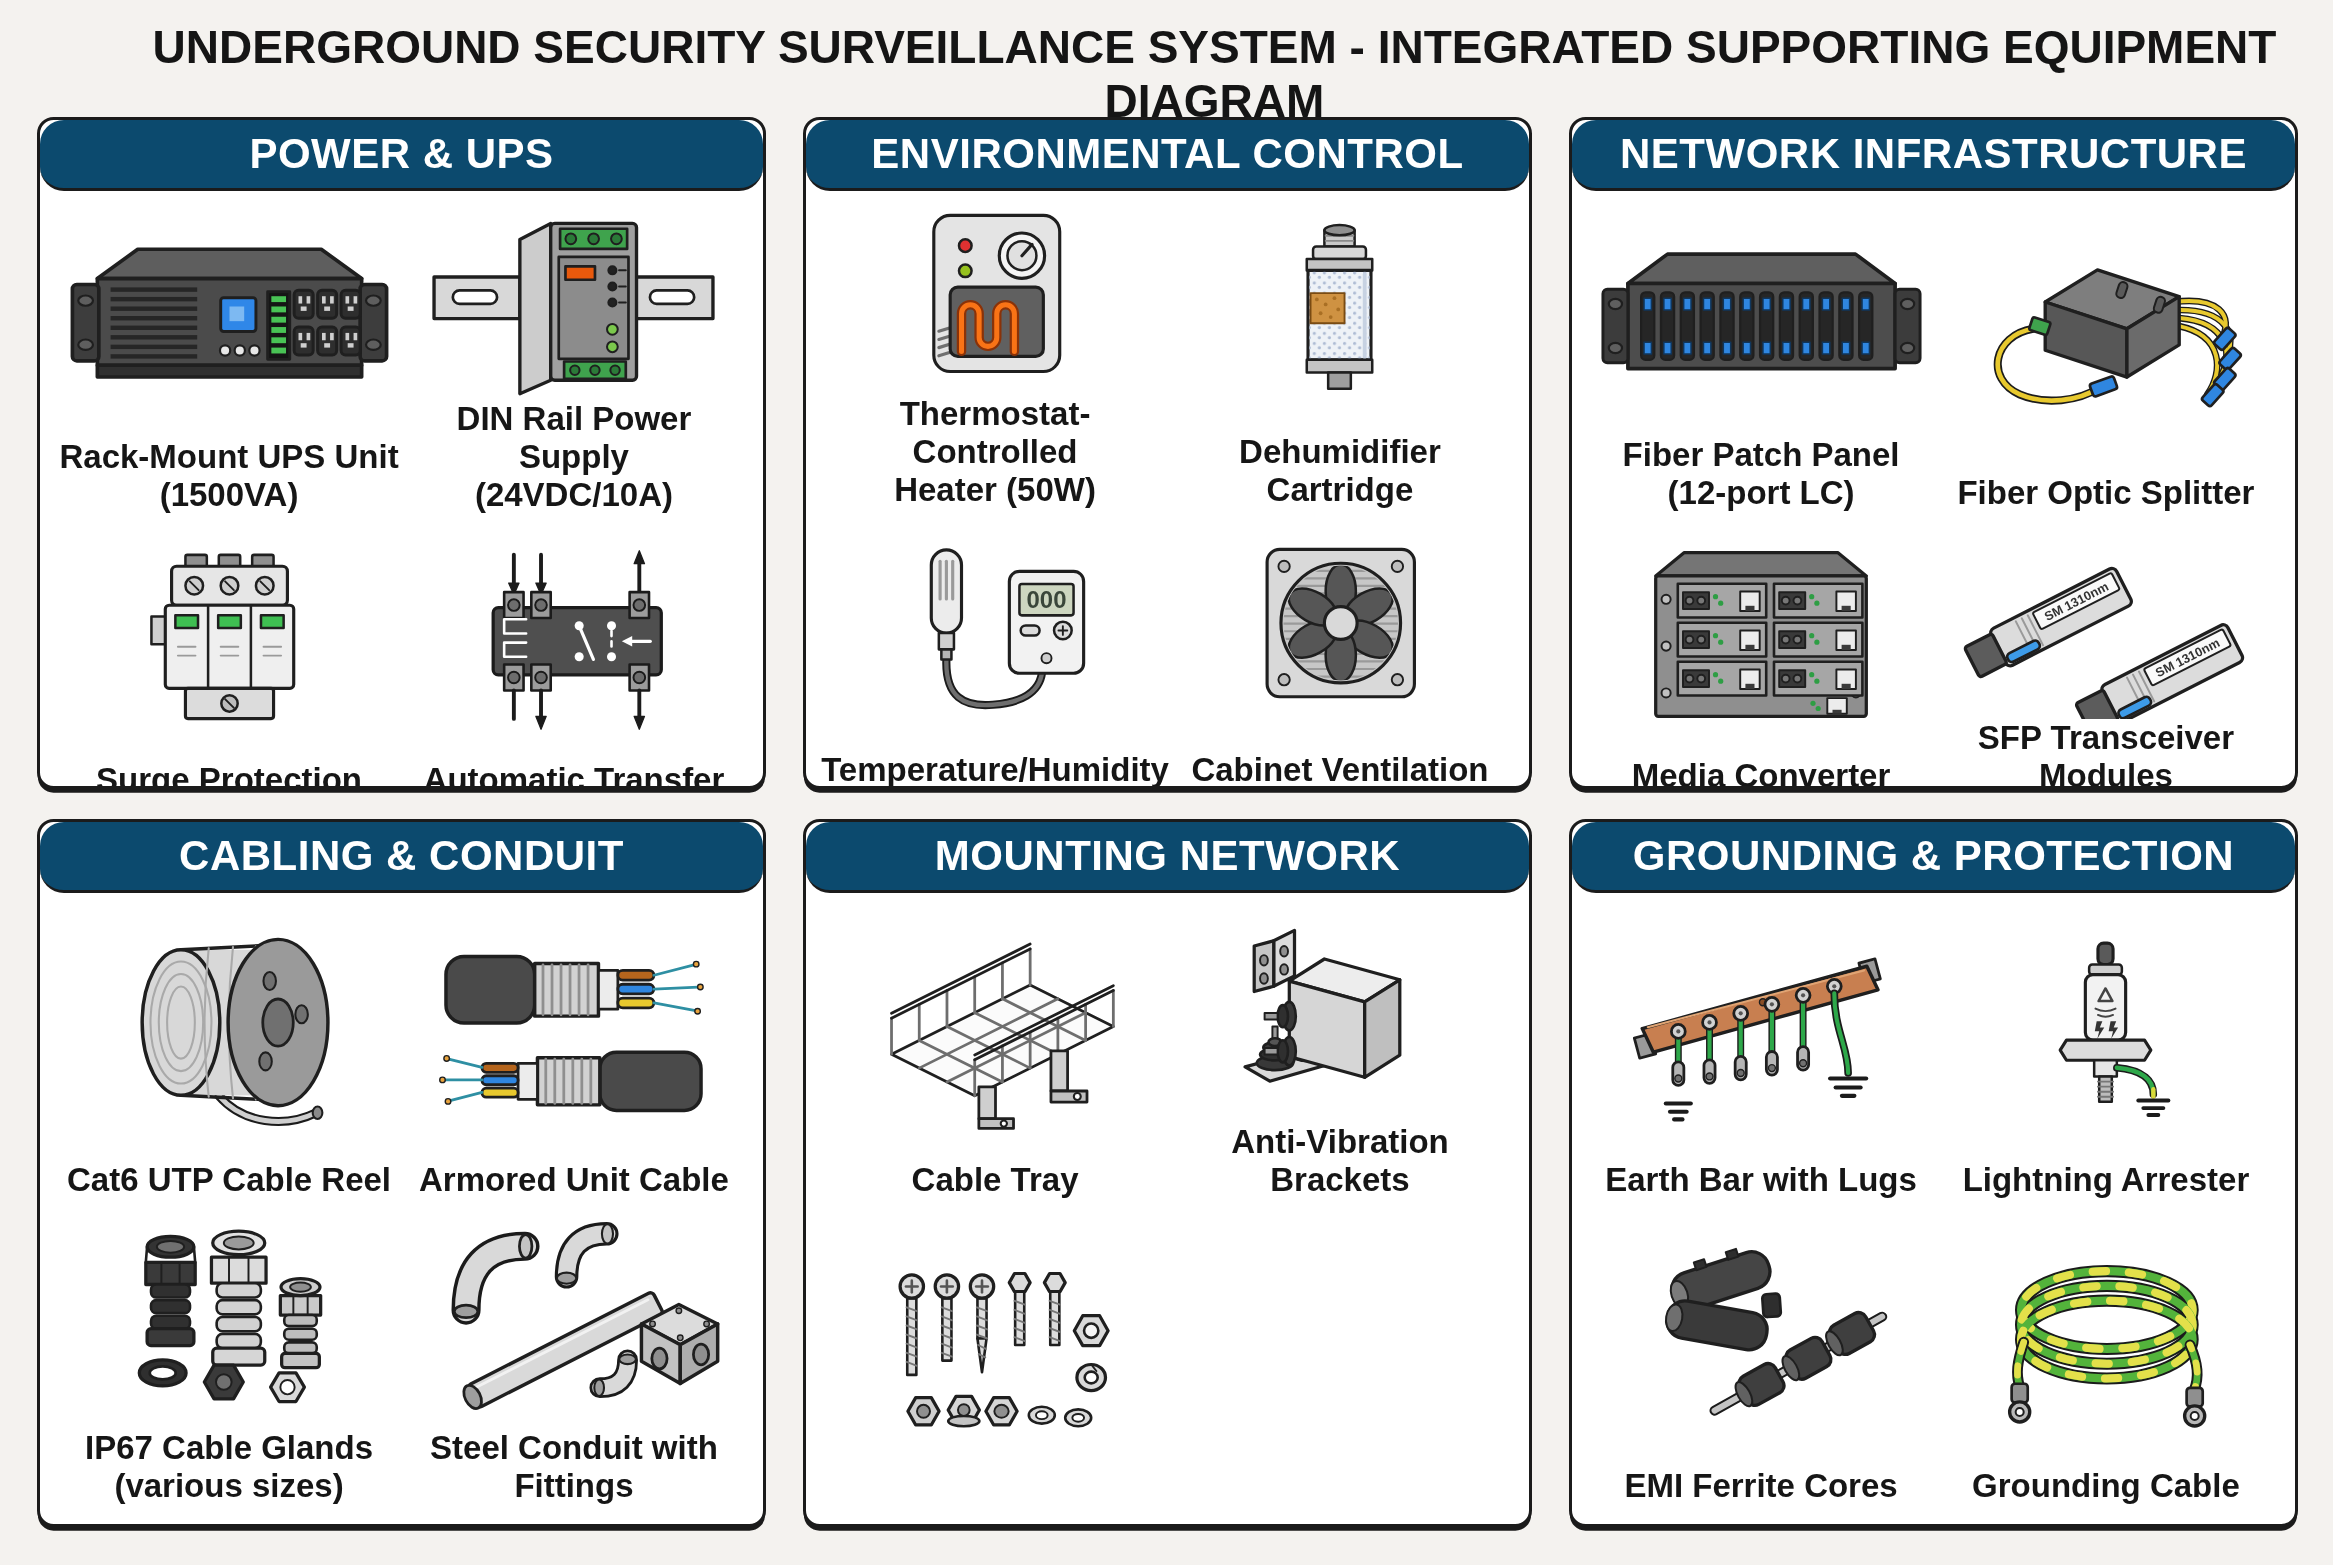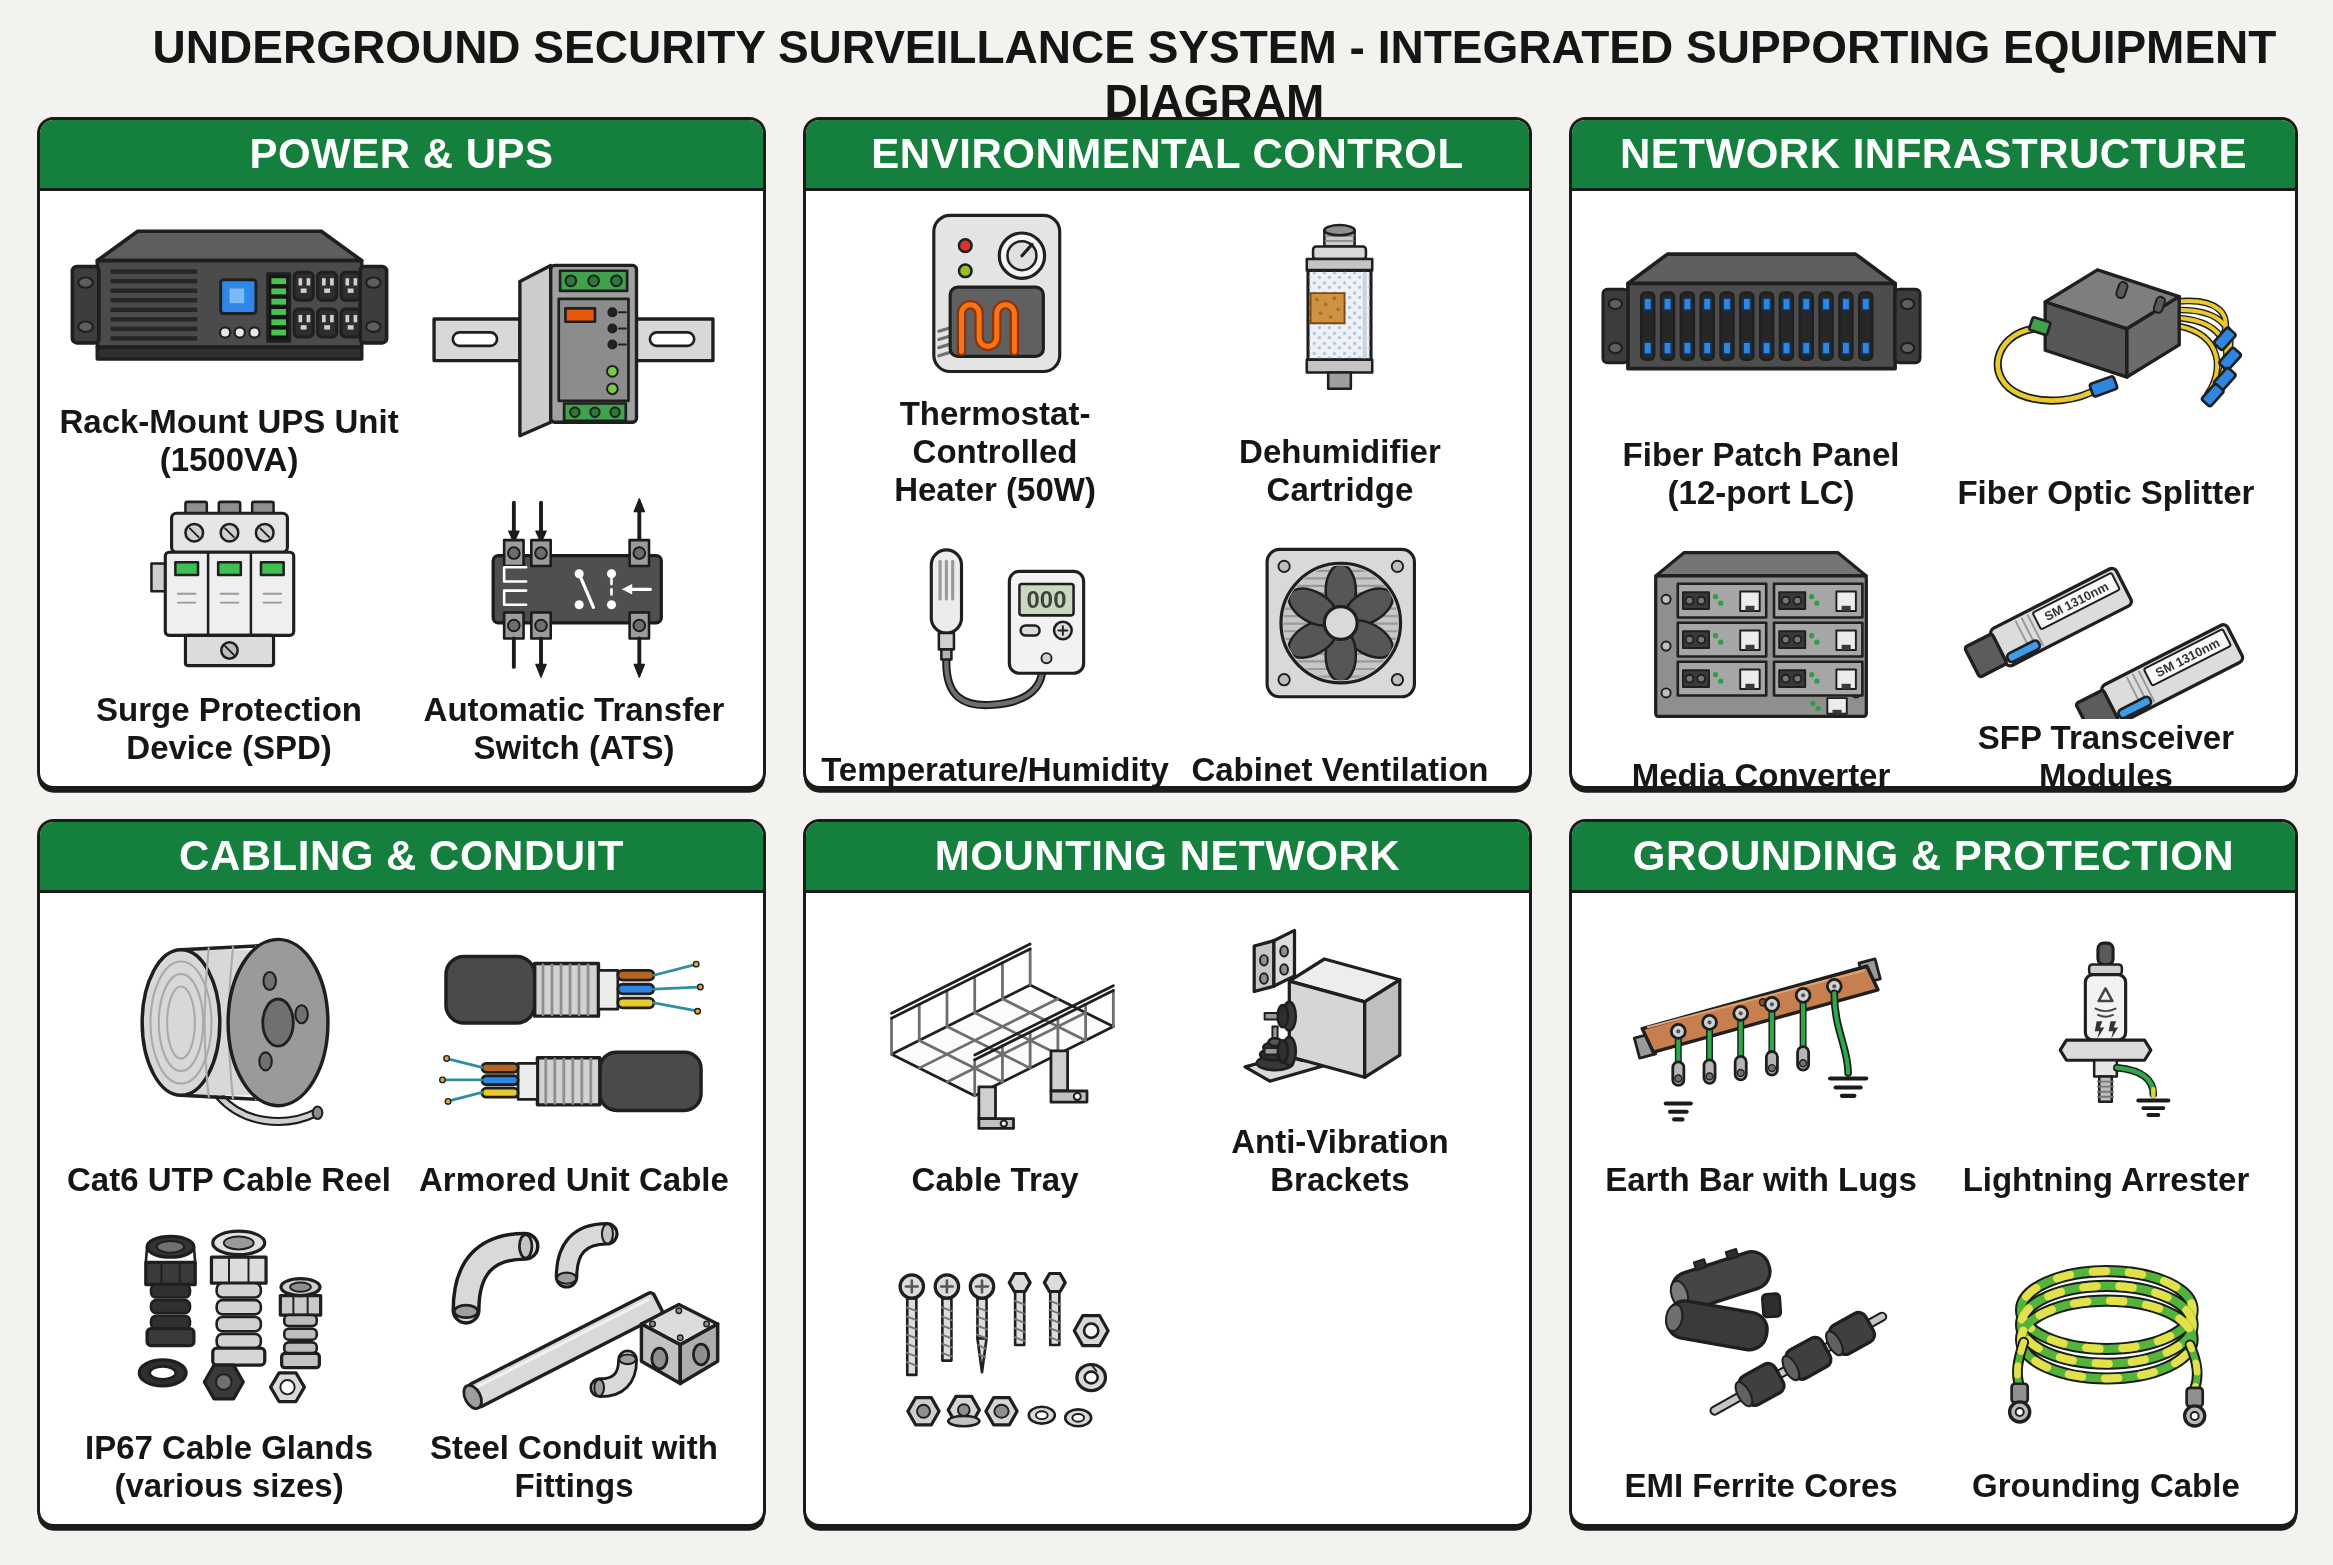--- a/index.html
+++ b/index.html
@@ -1,20 +1,20 @@
 <!DOCTYPE html>
 <html style="font-size:14.8px"><head>
 <meta charset="utf-8">
 <style>
   html,body{margin:0;padding:0;}
   body{width:2333px;height:1565px;background:#f4f2ef;font-family:"Liberation Sans",sans-serif;position:relative;overflow:hidden;}
   .page-title{position:absolute;top:20px;left:0;width:100%;text-align:center;font-size:46px;font-weight:bold;color:#151515;letter-spacing:0;padding-left:48px;}
   .panels{position:absolute;top:117px;left:37px;width:2261px;display:grid;grid-template-columns:729px 729px 729px;grid-template-rows:672px 708px;column-gap:37px;row-gap:30px;}
   .panel{border:3.7px solid #1b1b1b;border-radius:16.6px;background:#ffffff;box-sizing:border-box;overflow:hidden;display:flex;flex-direction:column;box-shadow:0 4.6px 0 -0.9px #1b1b1b;}
-  .panel-header{flex:0 0 68px;background:#15803d;border-bottom:3.7px solid #1b1b1b;display:flex;align-items:center;justify-content:center;color:#fff;font-size:42px;font-weight:bold;letter-spacing:0.5px;}
+  .panel-header{flex:0 0 68px;background:#0c4a6e;border-bottom:3.7px solid #1b1b1b;display:flex;align-items:center;justify-content:center;color:#fff;font-size:42px;font-weight:bold;letter-spacing:0.5px;border-radius:24px;}
   .panel-body{flex:1;display:grid;grid-template-columns:1fr 1fr;grid-template-rows:1fr 1fr;padding:5.5px 16.6px 13px;}
   .item{display:flex;flex-direction:column;align-items:center;justify-content:flex-end;min-width:0;}
   .art{flex:1;display:flex;align-items:center;justify-content:center;width:100%;text-decoration:underline;}
   .label{font-size:33px;font-weight:bold;color:#161616;text-align:center;line-height:1.16;white-space:pre-line;padding-bottom:5.5px;}
   svg{display:block;}
   svg text{font-family:"Liberation Sans",sans-serif;}
 </style>
 </head>
 <body>
 
@@ -120,20 +120,22 @@
                 <line x1="288" y1="156" x2="298" y2="156" stroke-width="3"></line>
               <circle cx="278" cy="196" r="8" fill="#7bc84c" stroke-width="3"></circle>
                 <circle cx="278" cy="222" r="8" fill="#7bc84c" stroke-width="3"></circle>
               <rect x="206" y="244" width="92" height="26" fill="#3fa34d" stroke-width="4"></rect>
               <circle cx="222" cy="257" r="7" fill="#2b7a38" stroke-width="3"></circle>
                 <circle cx="252" cy="257" r="7" fill="#2b7a38" stroke-width="3"></circle>
                 <circle cx="282" cy="257" r="7" fill="#2b7a38" stroke-width="3"></circle>
             </g>
           </svg>
         </div>
+        <div class="label">DIN Rail Power Supply
+(24VDC/10A)</div>
       </div>
       <div class="item">
         <div class="art">
           <svg width="277" height="189" viewBox="0 0 440 300">
             <g stroke="#1f1f1f" stroke-width="5" stroke-linejoin="round" stroke-linecap="round">
               <rect x="150" y="14" width="34" height="20" rx="3" fill="#8f8f8f" stroke-width="4"></rect>
                 <rect x="203" y="14" width="34" height="20" rx="3" fill="#8f8f8f" stroke-width="4"></rect>
                 <rect x="256" y="14" width="34" height="20" rx="3" fill="#8f8f8f" stroke-width="4"></rect>
               <rect x="96" y="112" width="22" height="44" fill="#cfcfcf" stroke-width="4"></rect>
               <rect x="128" y="32" width="184" height="62" rx="8" fill="#e6e6e6"></rect>

